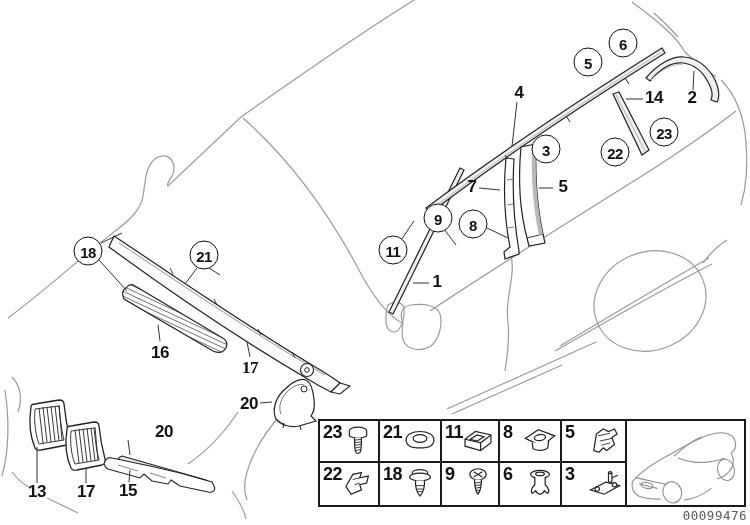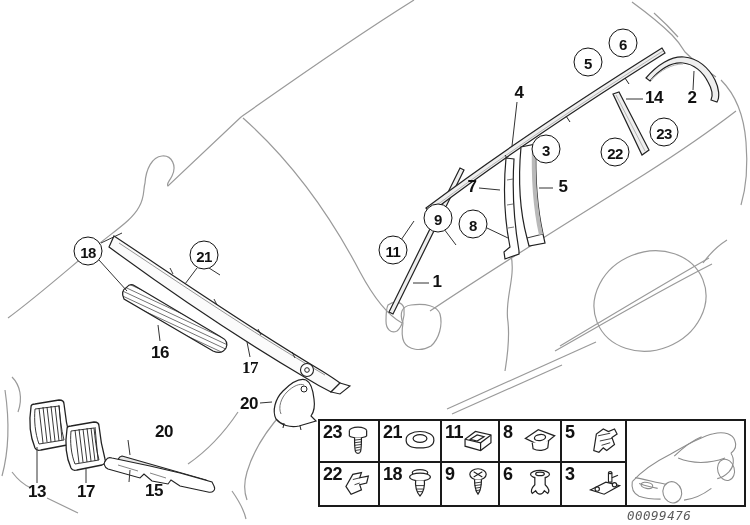--- a/index.html
+++ b/index.html
@@ -36,21 +36,21 @@
     letter-spacing:-0.5px;
   }
   .cellicon{position:absolute;right:1px;top:2px;}
   #vehicle-box{
     position:absolute;left:625px;top:419px;width:121px;height:88px;
     border:2px solid #1a1a1a;box-sizing:border-box;background:#fff;
   }
   #doc-number{
     position:absolute;left:627px;top:508px;width:120px;
     font-family:"DejaVu Sans Mono", monospace;font-size:12.5px;letter-spacing:0.5px;
-    color:#5a5a5a;text-align:left;font-style:italic;
+    color:#5a5a5a;text-align:right;
   }
 </style>
 </head>
 <body>
 
 <div class="stage">
 
 <svg class="art" width="750" height="525" viewBox="0 0 750 525">
   <defs>
     <pattern id="hatch" patternUnits="userSpaceOnUse" width="4.5" height="4.5" patternTransform="rotate(115)">
@@ -257,21 +257,21 @@
       <div class="callout" style="left: 588px; top: 62px;">5</div>
       <div class="callout" style="left: 623px; top: 43px;">6</div>
       <div class="plain-label" style="left: 472px; top: 186px;">7</div>
       <div class="callout" style="left: 473px; top: 224px;">8</div>
       <div class="callout" style="left: 438px; top: 218px;">9</div>
       <div class="plain-label" style="left: 563px; top: 186px;">5</div>
       <div class="callout" style="left: 393px; top: 250px;">11</div>
       <div class="plain-label" style="left: 654px; top: 97px;">14</div>
       <div class="plain-label" style="left: 86px; top: 491px;">17</div>
       <div class="plain-label" style="left: 37px; top: 491px;">13</div>
-      <div class="plain-label" style="left: 128px; top: 490px; margin-left: 26px;">15</div>
+      <div class="plain-label" style="left: 128px; top: 490px;">15</div>
       <div class="plain-label" style="left: 160px; top: 352px;">16</div>
       <div class="plain-label" style="left: 250px; top: 367px; font-family: Liberation Serif, serif;">17</div>
       <div class="callout" style="left: 88px; top: 251px;">18</div>
       <div class="plain-label" style="left: 249px; top: 403px;">20</div>
       <div class="plain-label" style="left: 120px; top: 431px; margin-left: 44px;">20</div>
       <div class="callout" style="left: 204px; top: 255px;">21</div>
       <div class="callout" style="left: 615px; top: 152px;">22</div>
       <div class="callout" style="left: 664px; top: 132px;">23</div>
     </div>
 

